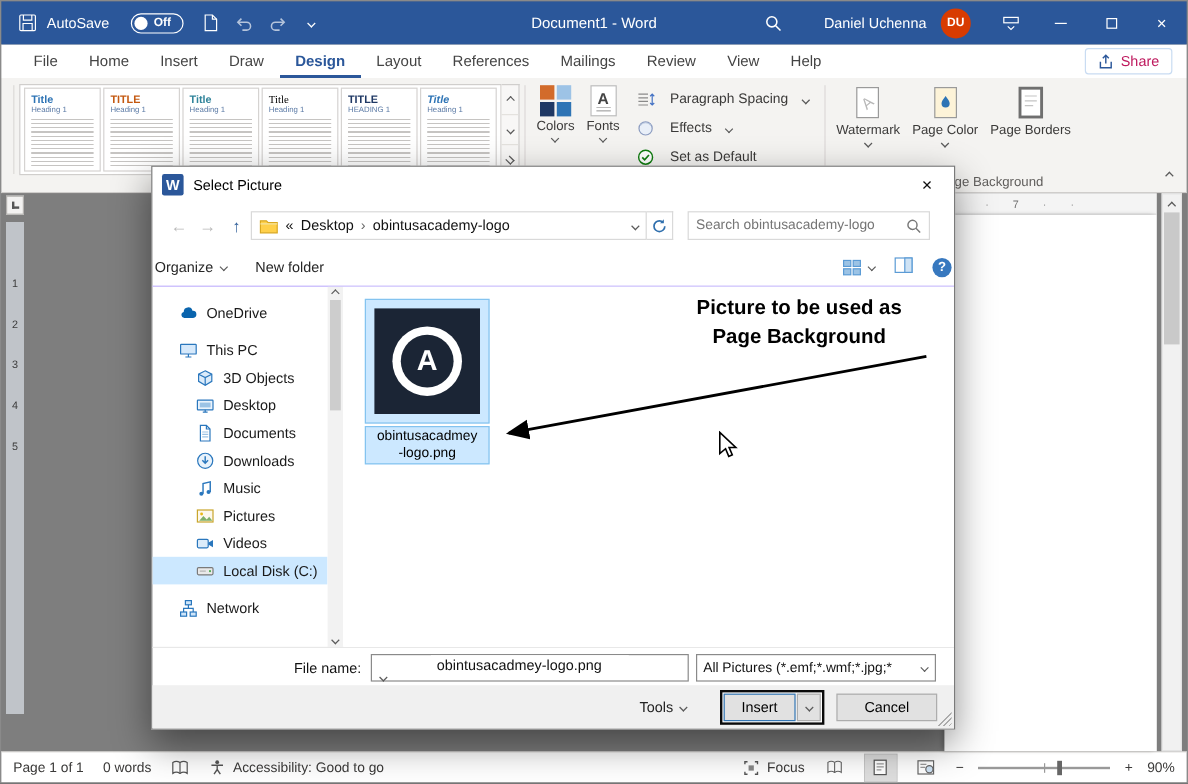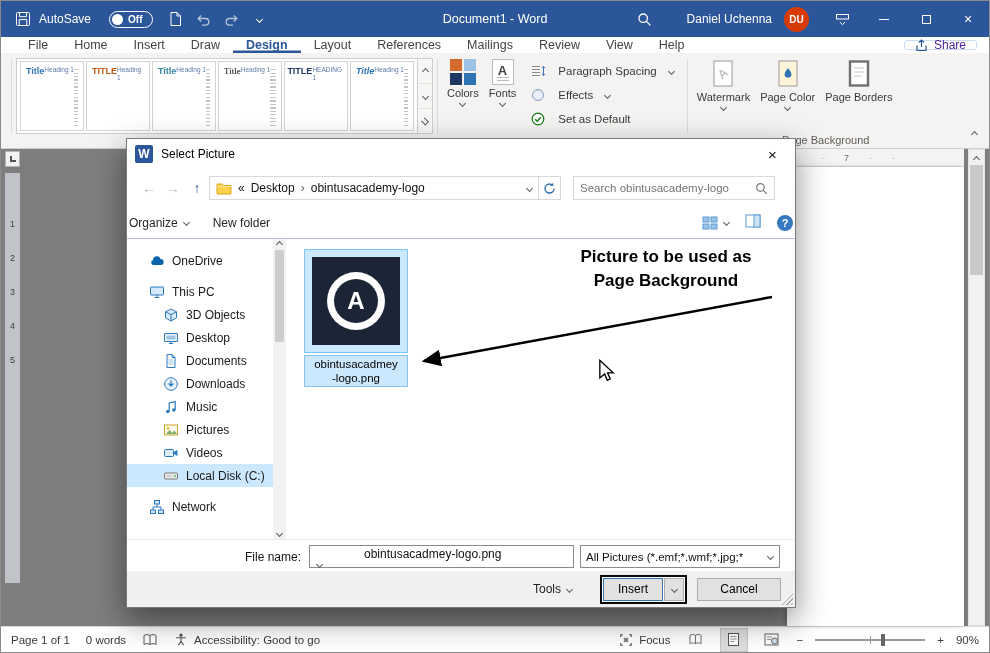--- a/index.html
+++ b/index.html
@@ -21,25 +21,25 @@
                   display:flex; align-items:center; font-size:12.5px; white-space:nowrap; }
   .tb-right { margin-left:auto; display:flex; align-items:center; height:100%; }
   .user-name { font-size:12px; margin:0 4px 0 14px; }
   .avatar { width:25px; height:25px; border-radius:50%; background:#d83b01; color:#fff; font-size:10px;
             font-weight:bold; display:flex; align-items:center; justify-content:center; margin:0 12px 0 8px; }
   .winbtn { width:42px; height:36px; display:flex; align-items:center; justify-content:center; font-size:14px; }
   .min-glyph { width:10px; height:1px; background:#fff; }
   .max-glyph { width:9px; height:9px; border:1px solid #fff; }
 
   
-  .tabsrow { height:16px; background:#fff; display:flex; align-items:stretch; padding:0 8px 0 14px;
+  .tabsrow { height:28px; background:#fff; display:flex; align-items:stretch; padding:0 8px 0 14px;
              color:#444; flex:none; }
   .rtab { padding:0 13px; display:flex; align-items:center; font-size:12.5px; }
   .rtab.active { color:#2b579a; font-weight:bold; box-shadow:inset 0 -2.5px 0 #2b579a; }
-  .share-btn { margin:3px 4px 3px auto; display:flex; align-items:center; gap:6px; color:#4c1d95;
+  .share-btn { margin:3px 4px 3px auto; display:flex; align-items:center; gap:6px; color:#be185d;
                border:1px solid #c9dcf2; border-radius:3px; padding:0 10px; }
 
   
   .ribbon { height:96px; background:#f4f3f1; border-bottom:1px solid #cfcdcb; display:flex;
             align-items:flex-start; padding:3px 6px 0 6px; position:relative; flex:none; color:#3b3a39; }
   .rsep { width:1px; align-self:stretch; margin:3px 4px 15px; background:#dcdad8; }
   .rb-big { display:flex; flex-direction:column; align-items:center; gap:2px; padding:3px 5px;
             font-size:11px; text-align:center; }
   .rb-big .lbl { line-height:12px; }
   .chev { display:inline-block; width:5px; height:5px; border-right:1.3px solid #5a5a5a;
@@ -47,21 +47,21 @@
   .chev.up { transform:rotate(-135deg); }
   .themes-ic { width:32px; height:30px; background:#fff; border:1px solid #c8c6c4; display:flex;
                flex-direction:column; align-items:center; justify-content:center; }
   .themes-ic b { color:#2b579a; font-size:13px; line-height:14px; }
   .strip { display:flex; gap:1px; margin-top:2px; }
   .strip i { width:5px; height:4px; display:block; }
   .strip i:nth-child(1){background:#4472c4}.strip i:nth-child(2){background:#ed7d31}
   .strip i:nth-child(3){background:#a5a5a5}.strip i:nth-child(4){background:#ffc000}
   .gallery { display:flex; background:#fff; border:1px solid #d0cecc; margin-top:2px; padding:2px; height:76px; }
   .thumb { width:64px; border:1px solid #d5d3d1; margin:0 1px; background:#fff; padding:4px 5px 3px;
-           display:flex; flex-direction:row;justify-content:flex-end; }
+           display:flex; flex-direction:column; }
   .thumb .t-title { font-size:9px; line-height:10px; font-weight:bold; }
   .thumb.serif .t-title { font-family:"Liberation Serif",serif; font-weight:normal; }
   .thumb.italic .t-title { font-style:italic; }
   .thumb .t-head { font-size:6.5px; line-height:8px; color:#5b7aa5; }
   .thumb .t-lines { flex:1; margin-top:3px;
            background:repeating-linear-gradient(to bottom,#c6c4c2 0 1px,transparent 1px 3.5px); }
   .gal-scroll { width:15px; height:76px; margin-top:2px; display:flex; flex-direction:column;
                 border:1px solid #d0cecc; border-left:none; background:#f8f7f6; }
   .gal-scroll > div { flex:1; display:flex; align-items:center; justify-content:center;
                       border-bottom:1px solid #e4e2de; }

